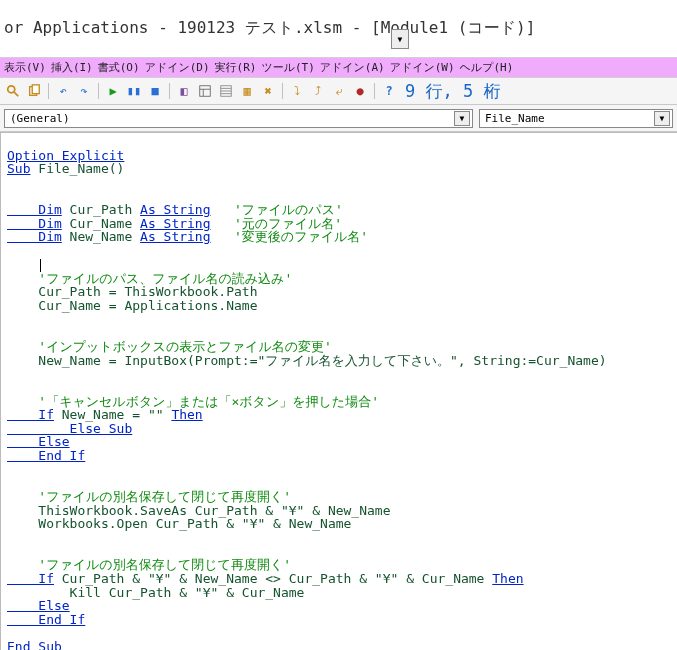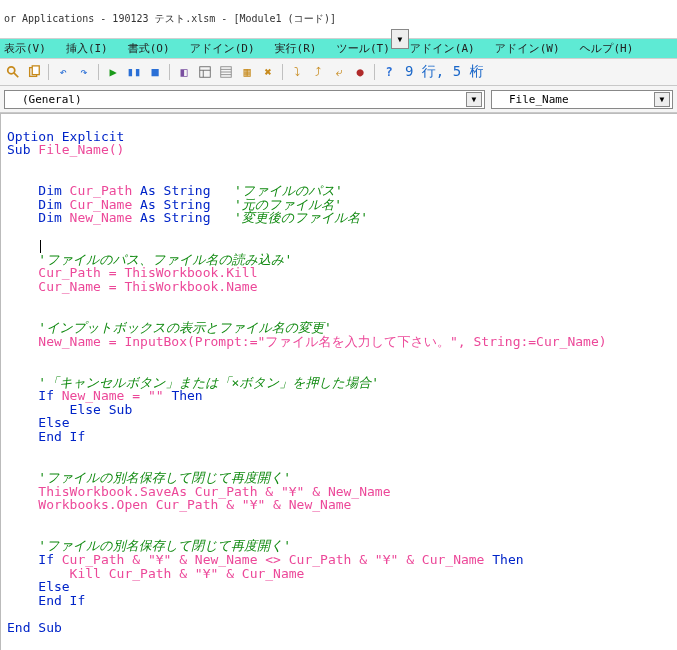--- a/index.html
+++ b/index.html
@@ -8,32 +8,32 @@
     font-family: "MS Gothic", "Consolas", monospace;
     font-size: 12px;
     background: #f0f0f0;
     color: #000;
     width: 677px;
     height: 650px;
     overflow: hidden;
   }
   .titlebar {
     background: #fff;
-    padding: 12px 4px;
-    font-size: 10px;
+    padding: 18px 4px;
+    font-size: 16px;
     color: #333;
     border-bottom: 1px solid #d0d0d0;
   }
   .menubar {
-    background: #5eead4;
+    background: #f0abfc;
     padding: 2px 4px;
     font-size: 11px;
     color: #222;
     display: flex;
-    gap: 20px;
+    gap: 5px;
     border-bottom: 1px solid #d0d0d0;
   }
   .toolbar {
     background: #f5f5f5;
     padding: 2px 4px;
     display: flex;
     align-items: center;
     gap: 3px;
     border-bottom: 1px solid #c8c8c8;
     height: 22px;
@@ -48,42 +48,42 @@
     color: #444;
     border-radius: 2px;
   }
   .tb-sep {
     width: 1px;
     height: 16px;
     background: #c0c0c0;
     margin: 0 2px;
   }
   .tb-status {
-    font-size: 14px;
+    font-size: 17px;
     color: #1a67c9;
     margin-left: 4px;
   }
   .dropdown-row {
     background: #f5f5f5;
     display: flex;
     align-items: center;
     gap: 6px;
     padding: 2px 4px;
     border-bottom: 1px solid #c8c8c8;
     height: 22px;
   }
   .combo {
     background: #fff;
     border: 1px solid #888;
     height: 17px;
     display: flex;
     align-items: center;
     justify-content: space-between;
     font-size: 11px;
-    padding: 0 2px 0 17px;
+    padding: 0 2px 0 5px;
   }
   .combo-left  { width: 460px; }
   .combo-right { flex: 1; }
   .combo .arrow {
     border: 1px solid #888;
     background: #eee;
     width: 14px;
     height: 13px;
     display: flex;
     align-items: center;
@@ -100,23 +100,23 @@
     position: relative;
   }
   .code {
     font-family: "MS Gothic", "Consolas", monospace;
     font-size: 13px;
     line-height: 1.05;
     white-space: pre;
     padding: 2px 6px;
     color: #111;
   }
-  .kw   { color: #0024c8; }   
-  .com  { color: #118a11; font-style: italic; }   
-  .txt  { color: #ec4899; }
+  .kw   { color: #0024c8; text-decoration: underline; }   
+  .com  { color: #118a11; }   
+  .txt  { color: #14532d; }
   .caret {
     display: inline-block;
     width: 1px;
     height: 13px;
     background: #000;
     vertical-align: text-bottom;
     margin-left: 2px;
   }
   .big-drop {
     position: absolute;
@@ -219,22 +219,22 @@
 <span class="kw">Option Explicit</span>
 <span class="kw">Sub</span><span class="txt"> File_Name()</span>
 
 
 <span class="kw">    Dim</span><span class="txt"> Cur_Path </span><span class="kw">As String</span><span class="com">   'ファイルのパス'</span>
 <span class="kw">    Dim</span><span class="txt"> Cur_Name </span><span class="kw">As String</span><span class="com">   '元のファイル名'</span>
 <span class="kw">    Dim</span><span class="txt"> New_Name </span><span class="kw">As String</span><span class="com">   '変更後のファイル名'</span>
 
     <span class="caret"></span>
 <span class="com">    'ファイルのパス、ファイル名の読み込み'</span>
-<span class="txt">    Cur_Path = ThisWorkbook.Kill</span>
-<span class="txt">    Cur_Name = ThisWorkbook.Name</span>
+<span class="txt">    Cur_Path = ThisWorkbook.Path</span>
+<span class="txt">    Cur_Name = Applications.Name</span>
 
 
 <span class="com">    'インプットボックスの表示とファイル名の変更'</span>
 <span class="txt">    New_Name = InputBox(Prompt:="ファイル名を入力して下さい。", String:=Cur_Name)</span>
 
 
 <span class="com">    '「キャンセルボタン」または「×ボタン」を押した場合'</span>
 <span class="kw">    If</span><span class="txt"> New_Name = "" </span><span class="kw">Then</span>
 <span class="kw">        Else Sub</span>
 <span class="kw">    Else</span>

